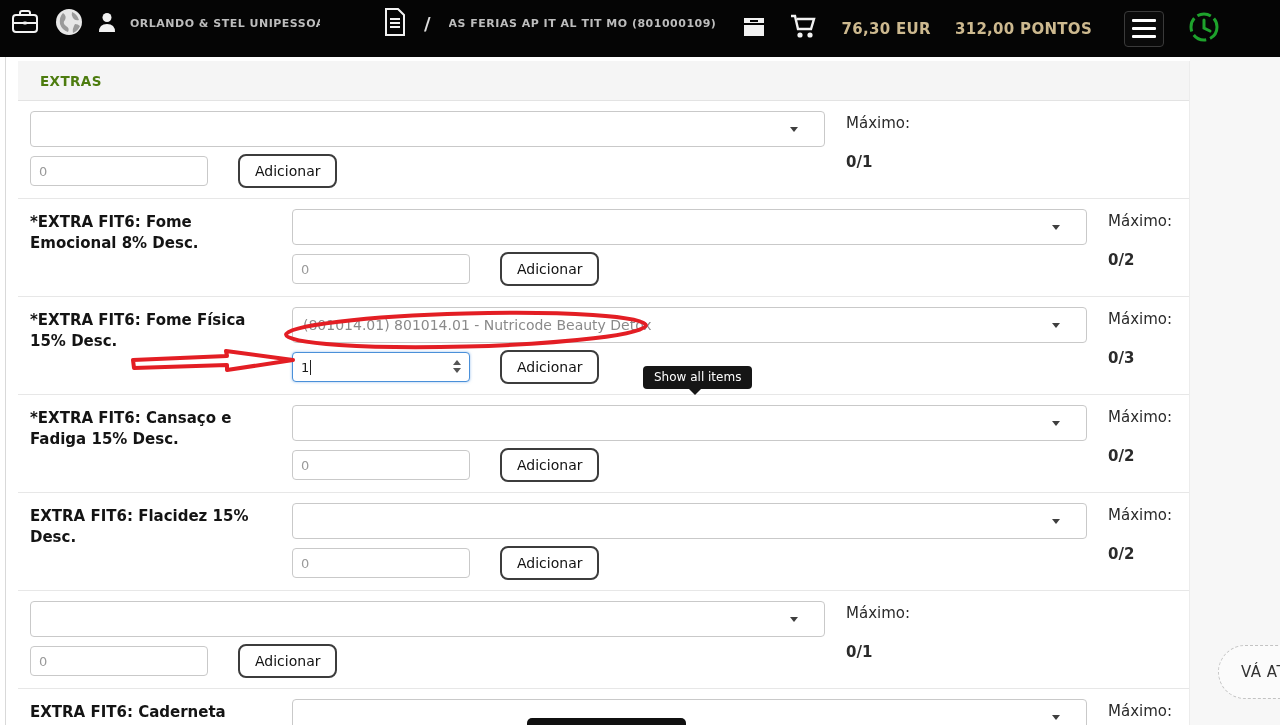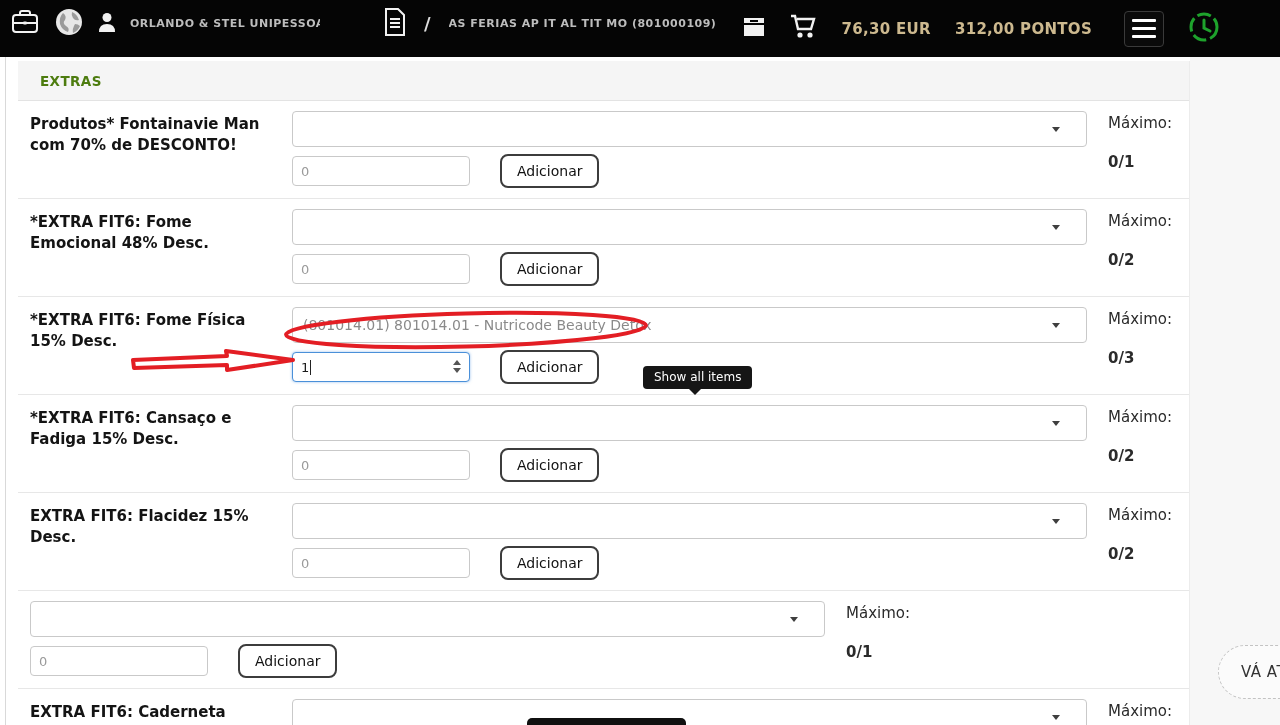--- a/index.html
+++ b/index.html
@@ -168,21 +168,20 @@
 
 <div class="left-rule"></div>
 <div class="right-strip"></div>
 
 <div class="panel">
   <div class="panel-head">
     <span class="panel-title">EXTRAS</span>
   </div>
   <div>
   <div class="row">
-    <div class="row-label">Produtos* Fontainavie Man com 70% de DESCONTO!</div>
     <div class="row-controls">
       <div class="sel">
         <span class="sel-text"></span>
         <span class="sel-caret"></span>
       </div>
       <div class="ctl-line">
         <div class="qty">
           <span class="ph">0</span>
 
         </div>
@@ -190,21 +189,21 @@
       </div>
 
     </div>
     <div class="row-max">
       <div>Máximo:</div>
       <div class="max-val">0/1</div>
     </div>
   </div>
 
   <div class="row">
-    <div class="row-label">*EXTRA FIT6: Fome Emocional 48% Desc.</div>
+    <div class="row-label">*EXTRA FIT6: Fome Emocional 8% Desc.</div>
     <div class="row-controls">
       <div class="sel">
         <span class="sel-text"></span>
         <span class="sel-caret"></span>
       </div>
       <div class="ctl-line">
         <div class="qty">
           <span class="ph">0</span>
 
         </div>

